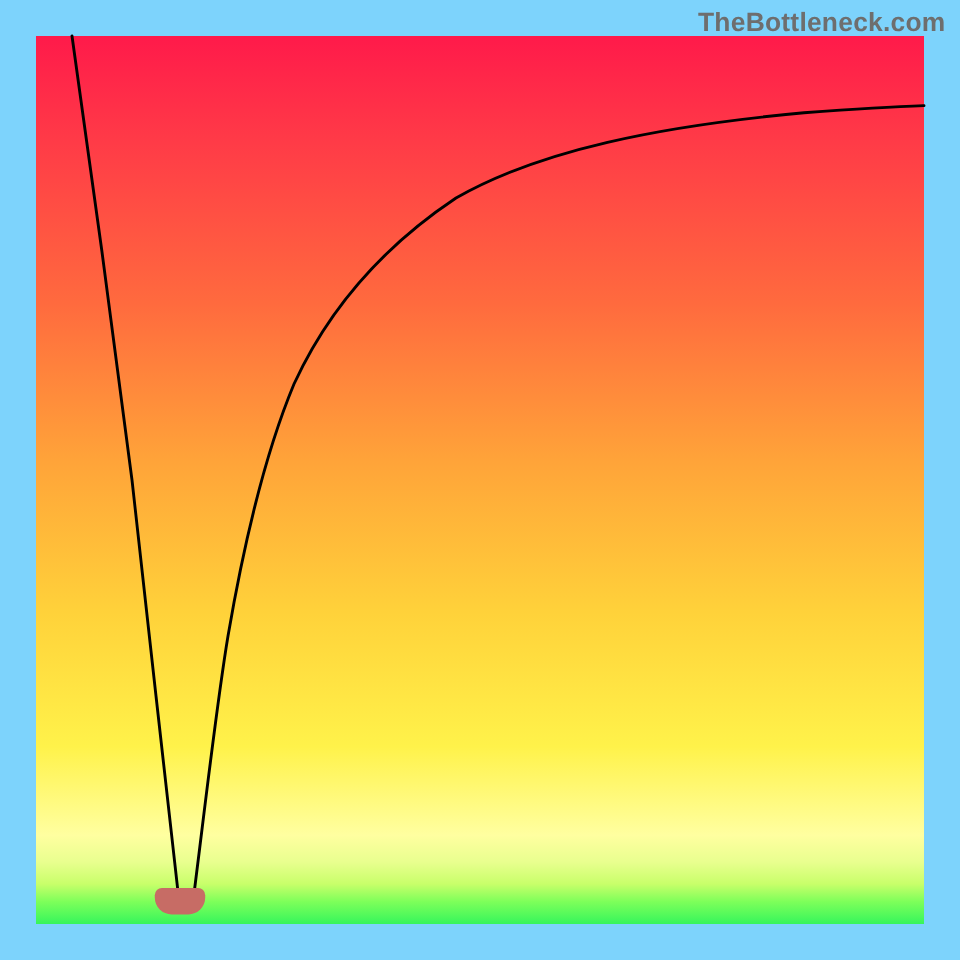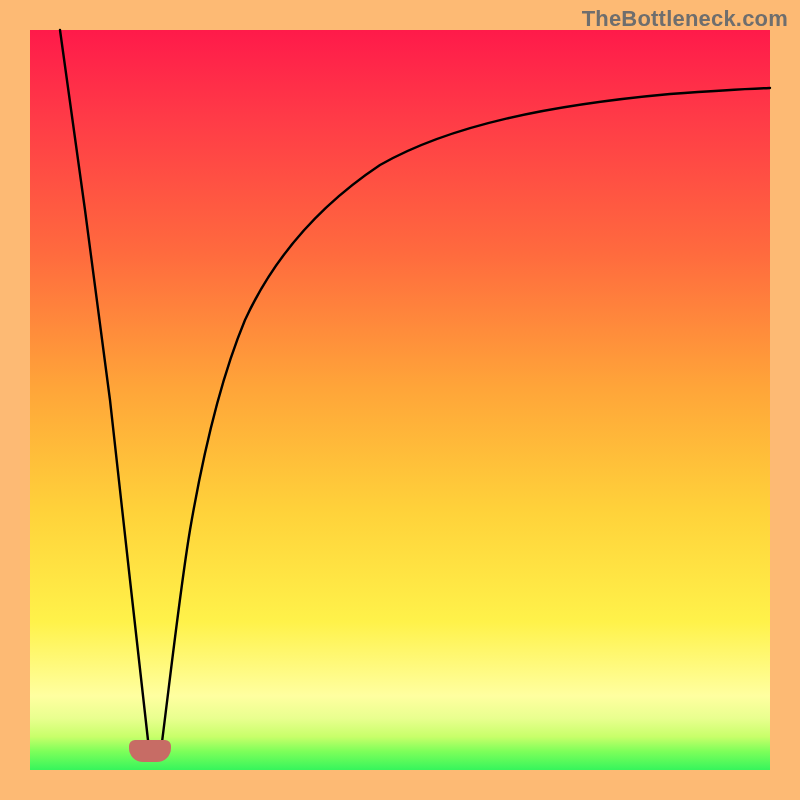--- a/index.html
+++ b/index.html
@@ -10,21 +10,21 @@
     background: #000;
     overflow: hidden;
     font-family: Arial, Helvetica, sans-serif;
   }
   .frame {
     position: absolute;
     left: 0;
     top: 0;
     width: 800px;
     height: 800px;
-    background: #fdba74;
+    background: #7dd3fc;
   }
   .plot {
     position: absolute;
     left: 30px;
     top: 30px;
     width: 740px;
     height: 740px;
     
     background: linear-gradient(
       to bottom,

